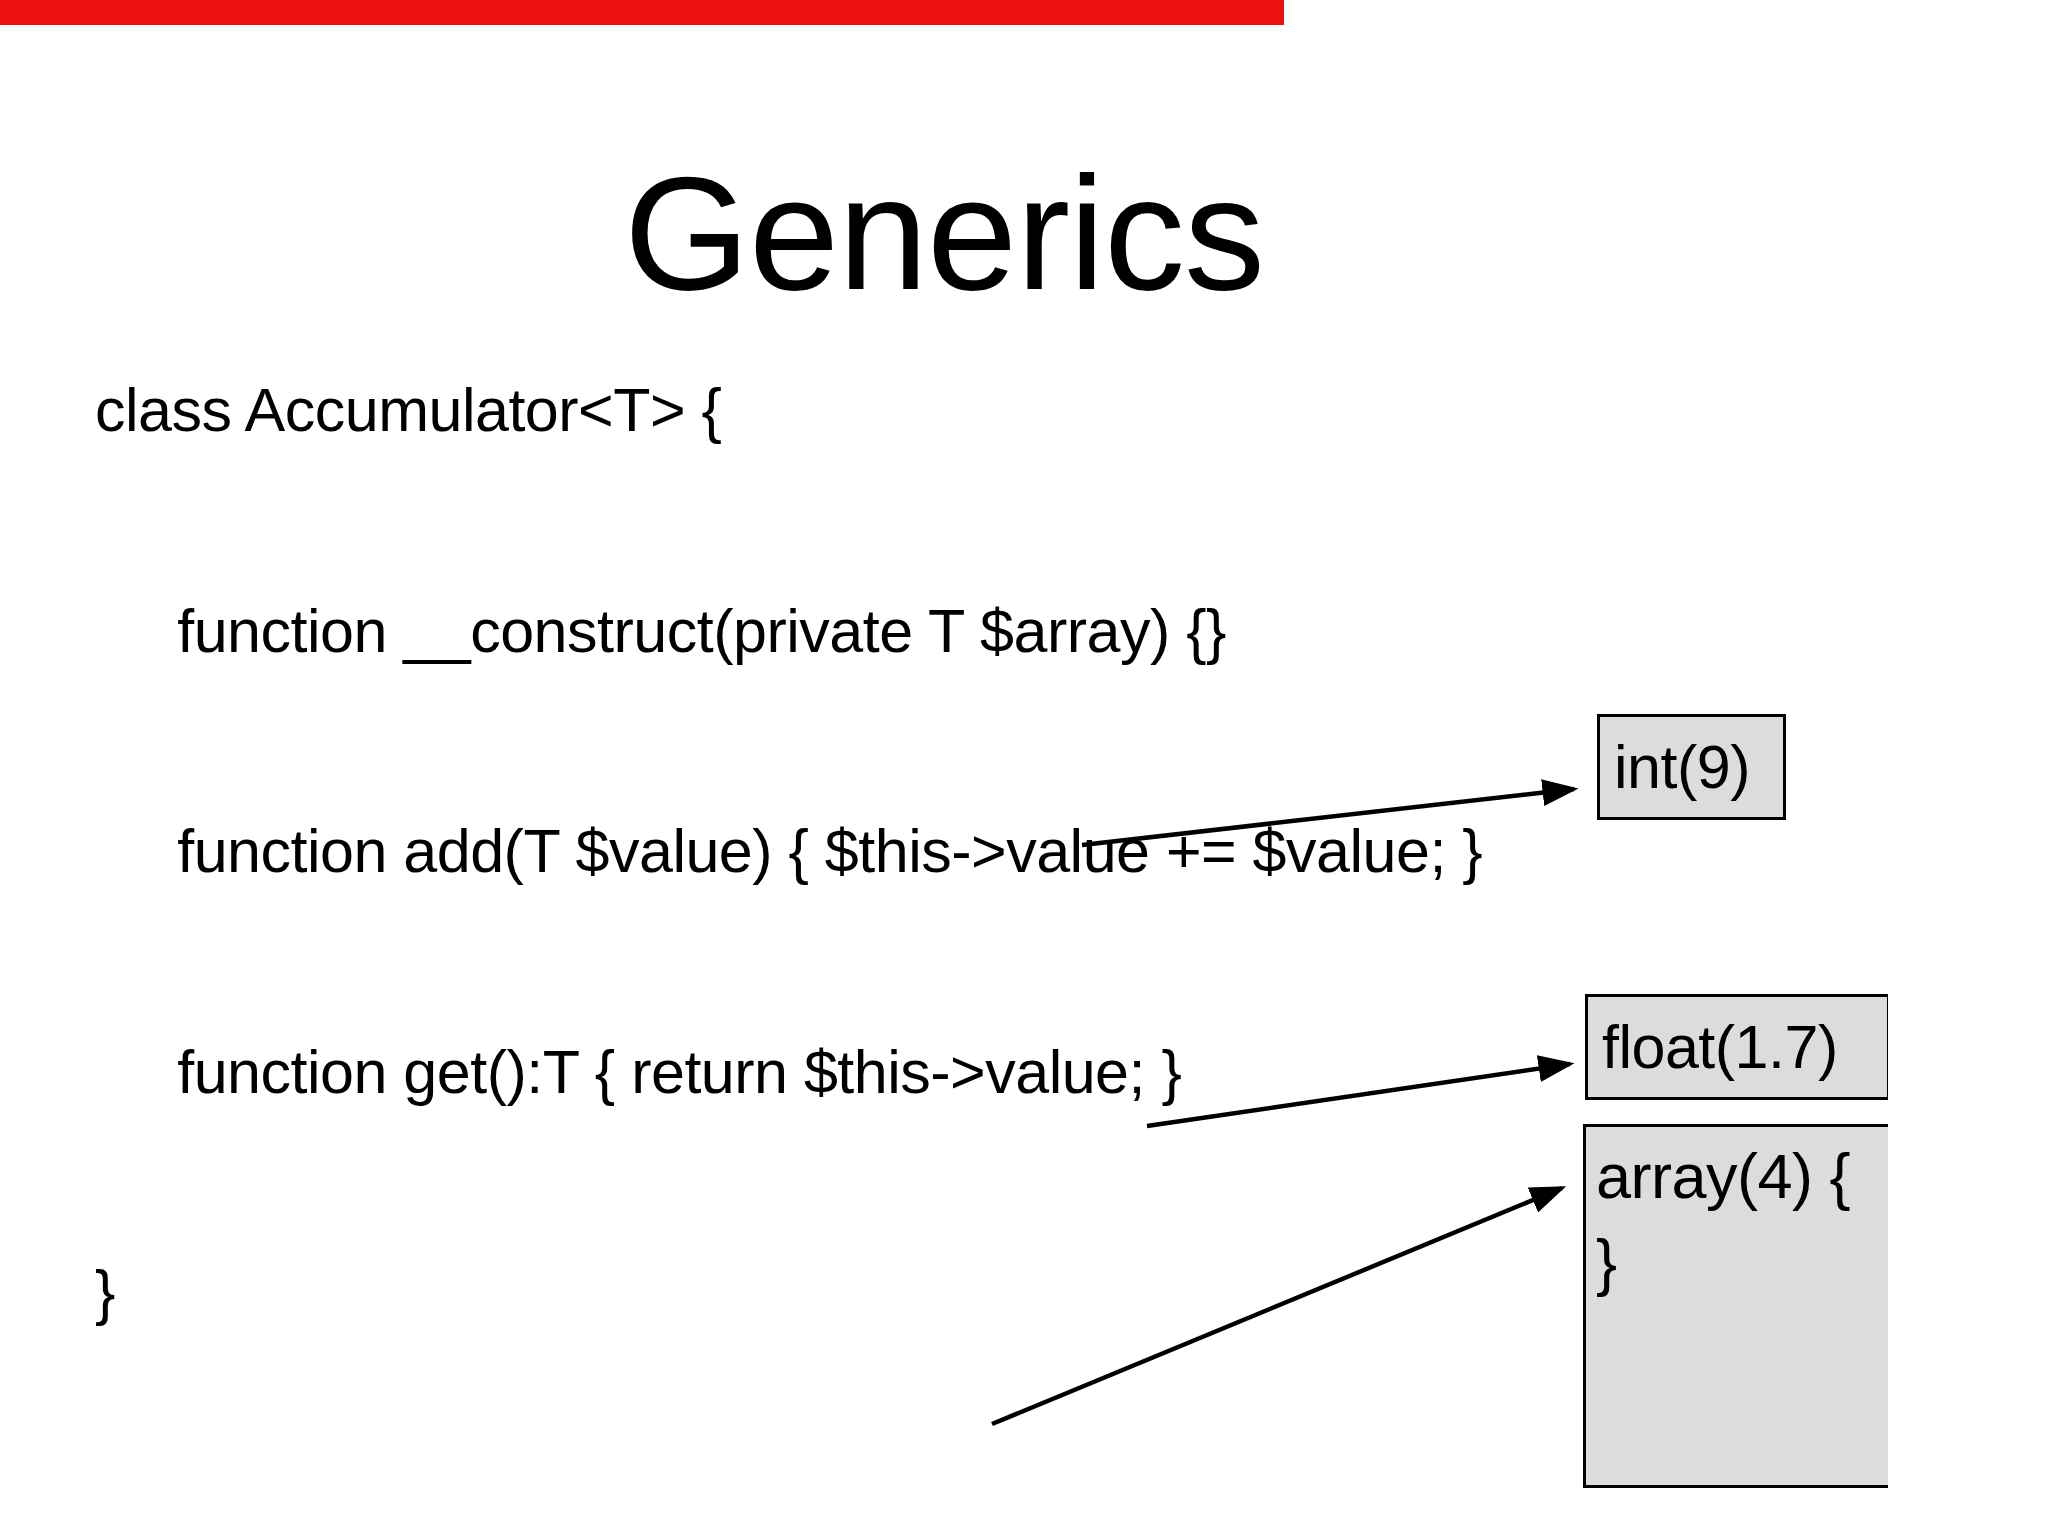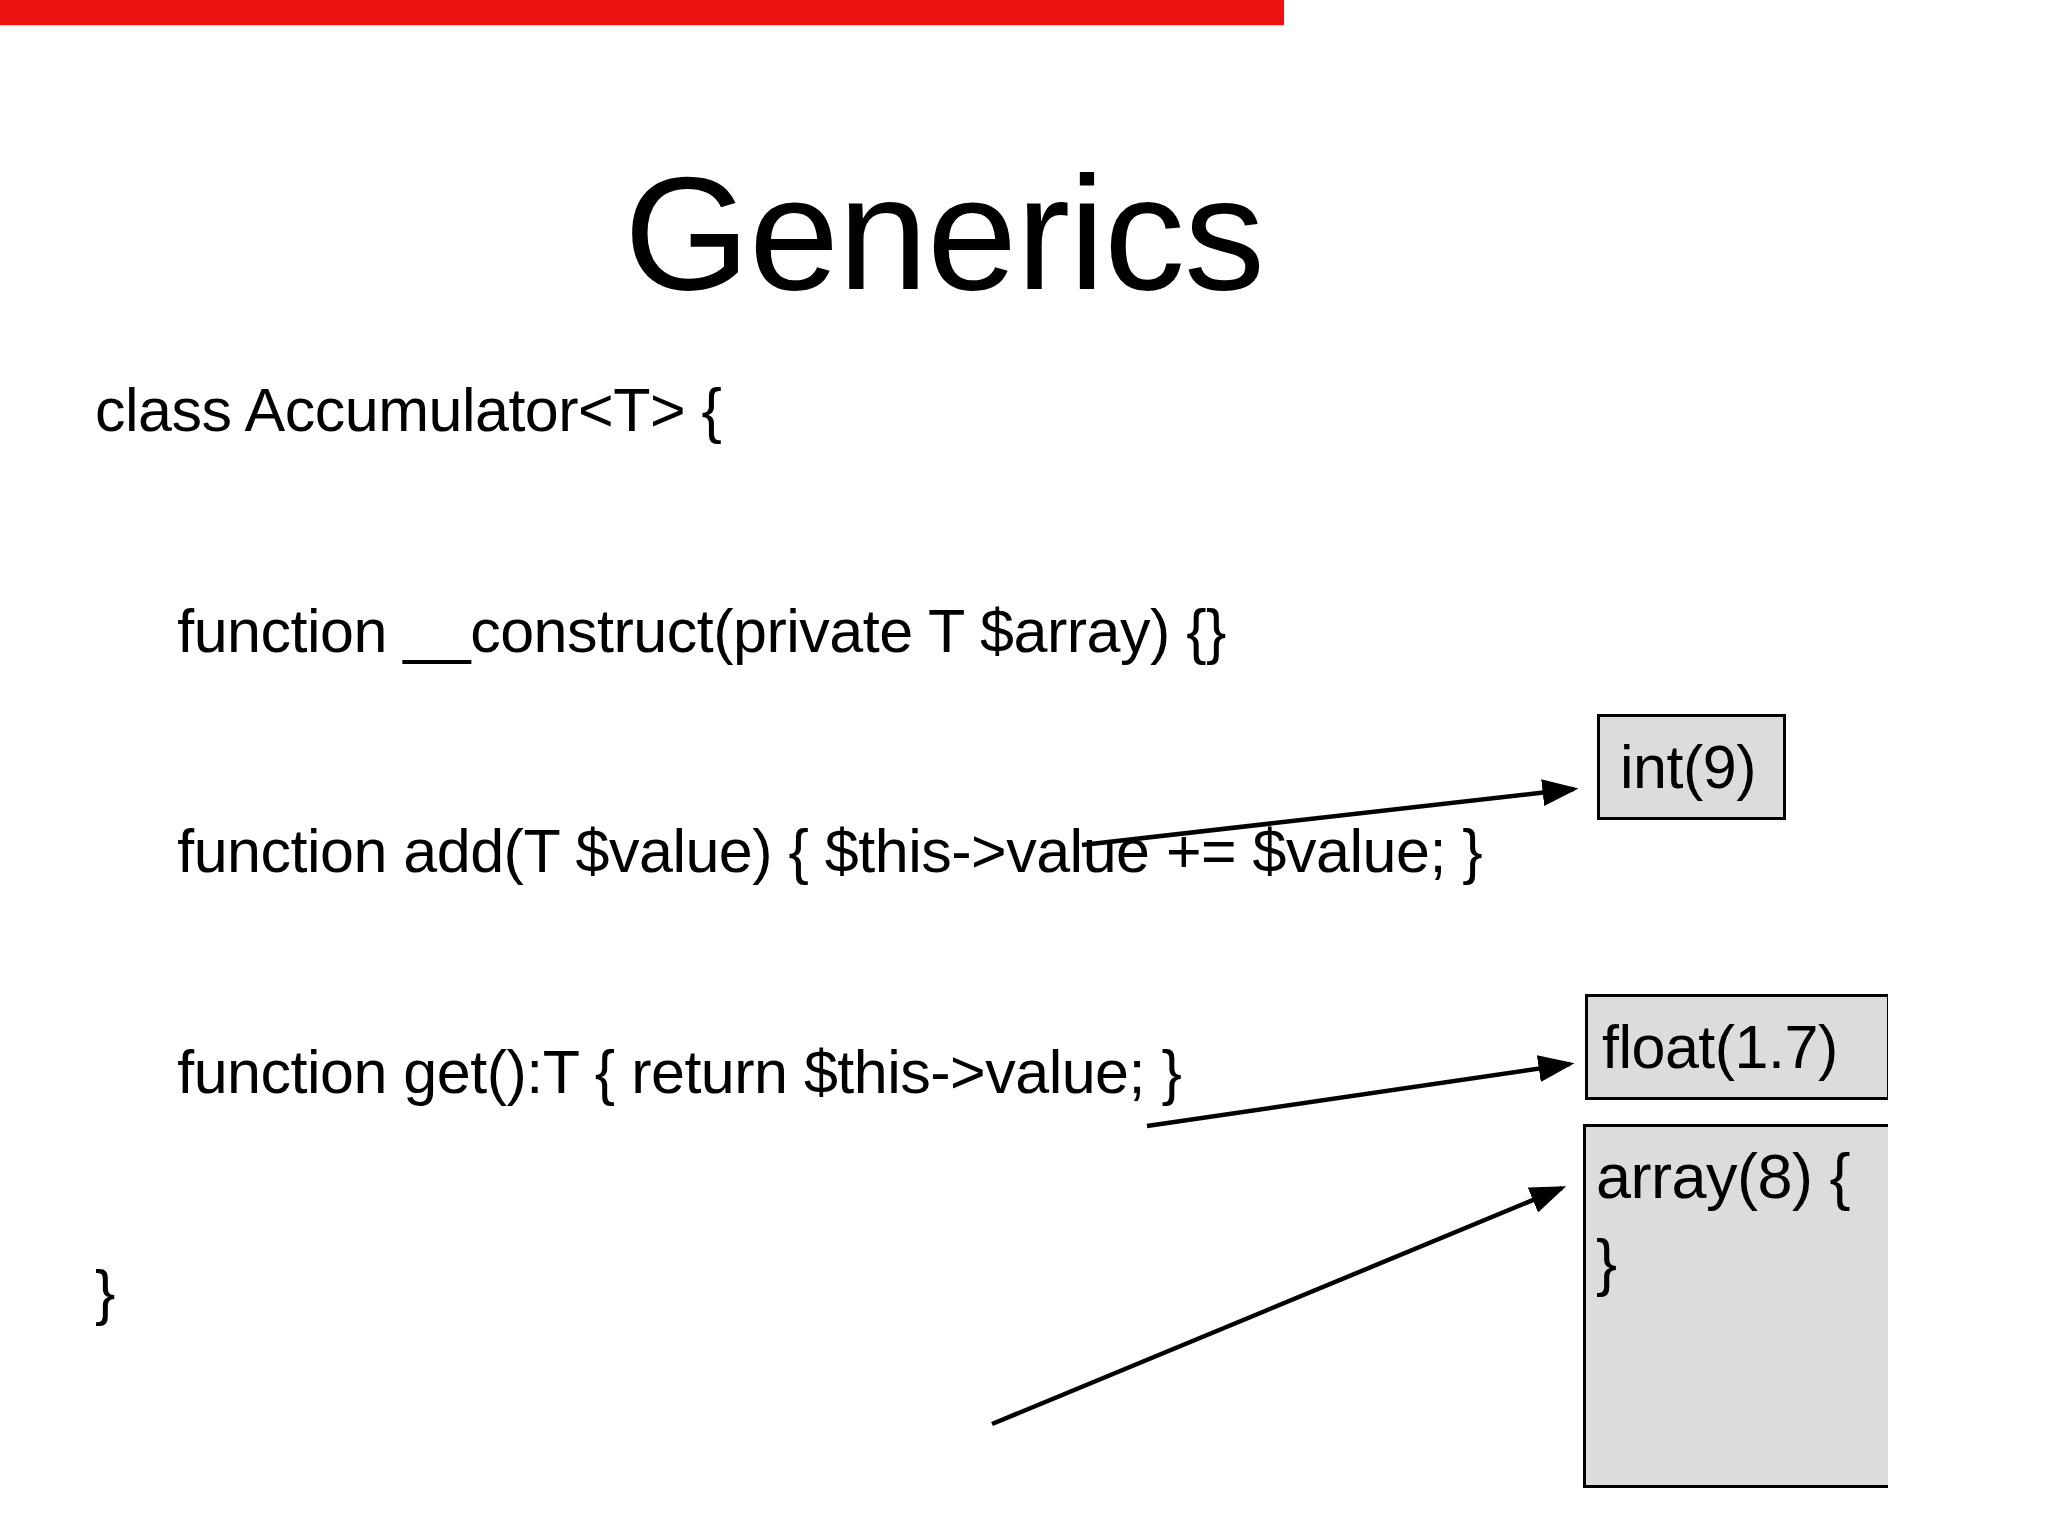--- a/index.html
+++ b/index.html
@@ -57,21 +57,21 @@
     font-size: 61px;
     letter-spacing: -0.5px;
   }
   .box-int {
     left: 1597px;
     top: 714px;
     width: 189px;
     height: 106px;
     display: flex;
     align-items: center;
-    padding-left: 20px;
+    padding-left: 14px;
   }
   .box-float {
     left: 1585px;
     top: 994px;
     width: 305px;
     height: 106px;
     display: flex;
     align-items: center;
     padding-left: 14px;
   }
@@ -134,21 +134,21 @@
 
   <div class="obox box-int">
     <span>int(9)</span>
   </div>
 
   <div class="obox box-float">
     <span>float(1.7)</span>
   </div>
 
   <div class="obox box-array">
-    <div class="array-line">array(8) {</div>
+    <div class="array-line">array(4) {</div>
     <div class="array-line">}</div>
   </div>
 
   <svg class="arrows" viewBox="0 0 2048 1536" xmlns="http://www.w3.org/2000/svg">
     <defs>
       <marker id="ah" markerWidth="8" markerHeight="6" refX="7" refY="3" orient="auto">
         <path class="head" d="M0,0 L8,3 L0,6 Z"></path>
       </marker>
     </defs>
     <line x1="1082" y1="845" x2="1574" y2="789" marker-end="url(#ah)"></line>

